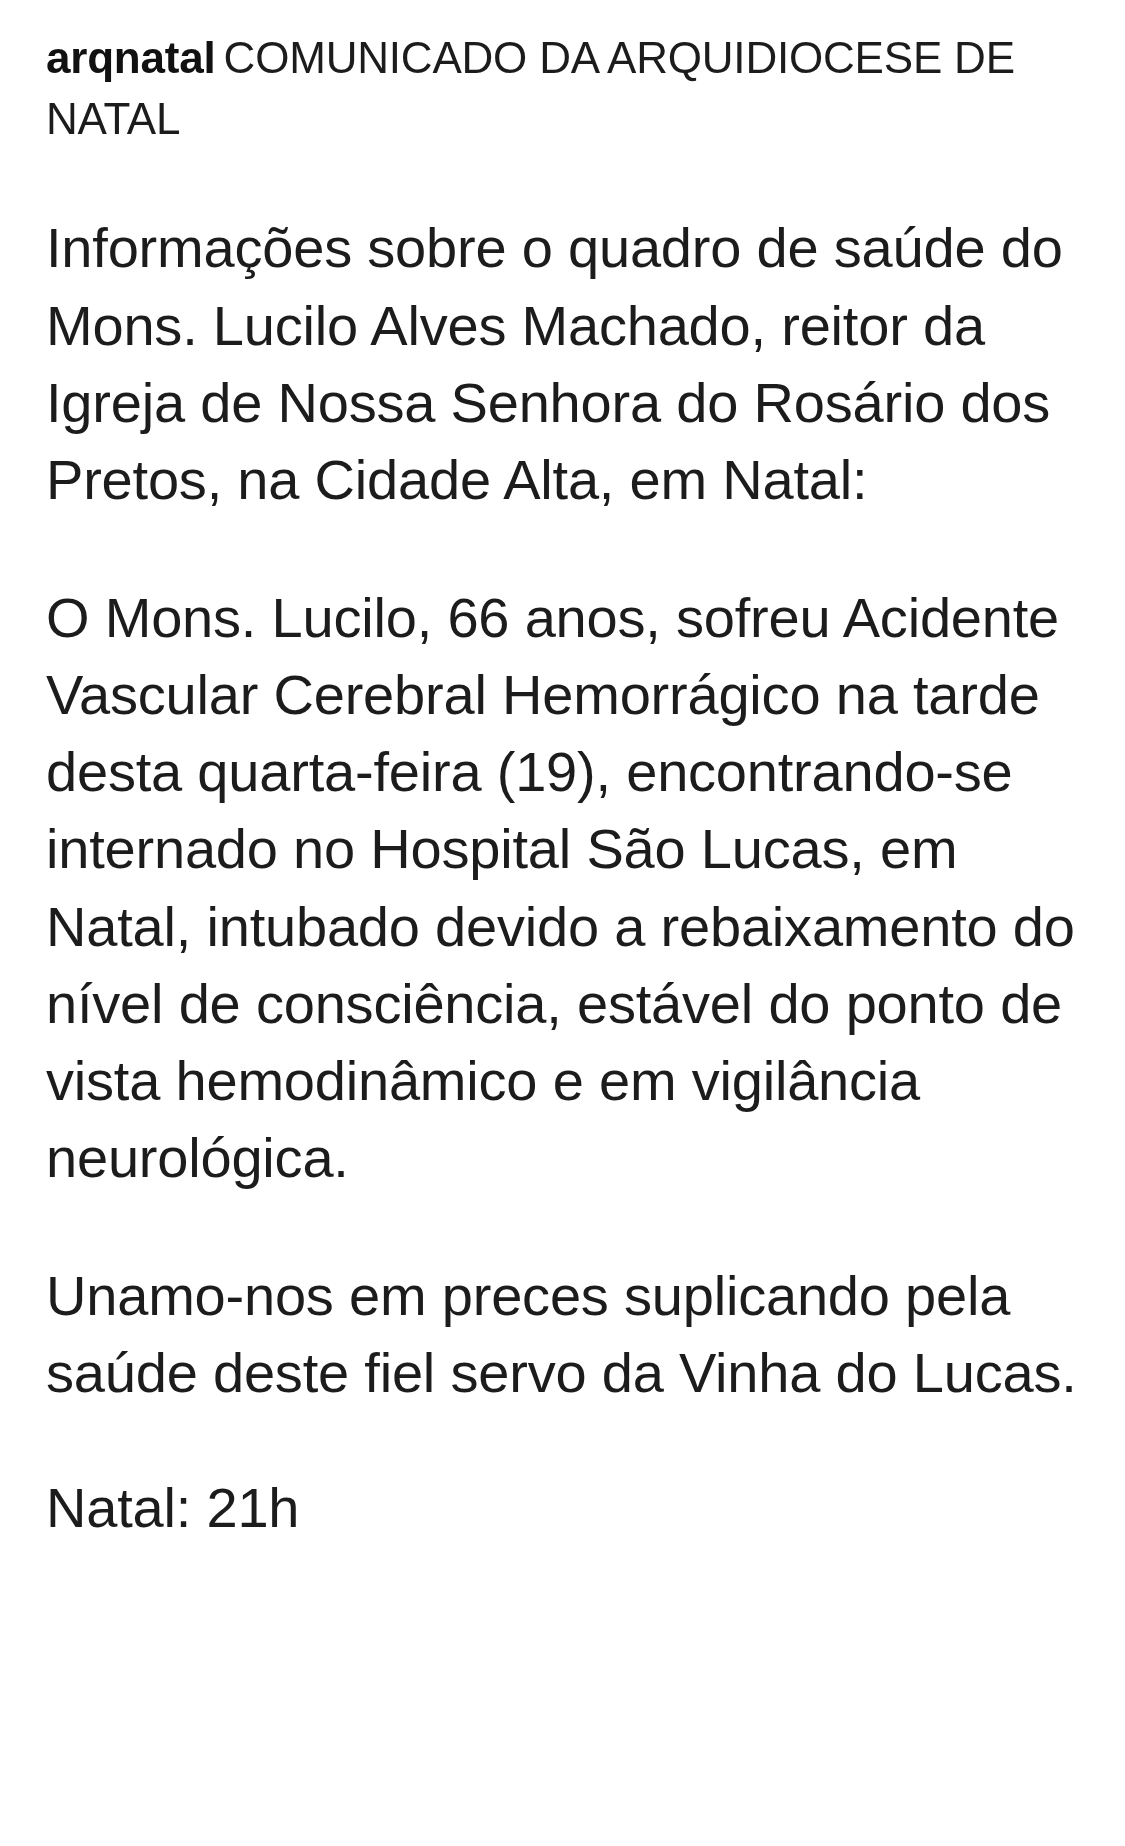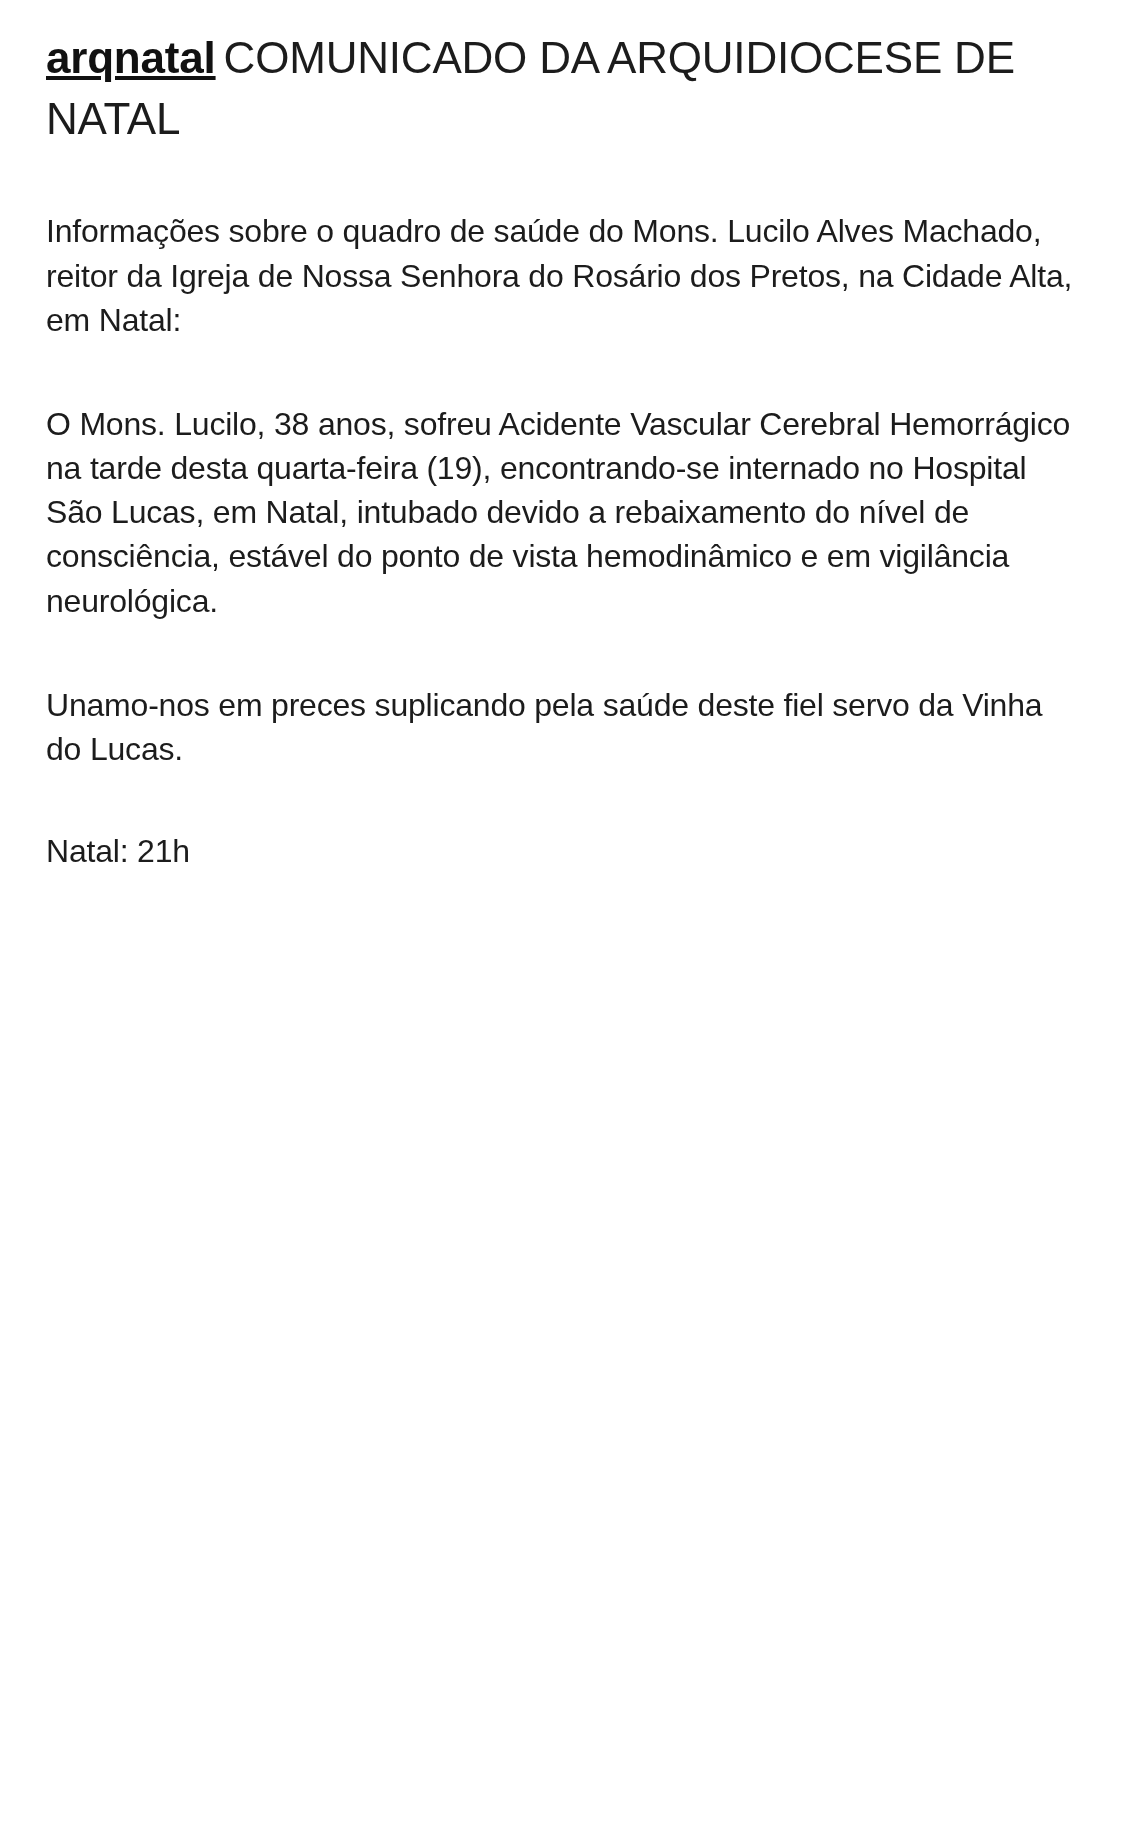--- a/index.html
+++ b/index.html
@@ -25,25 +25,24 @@
     font-size: 44px;
     line-height: 1.38;
     letter-spacing: -0.2px;
     color: #1c1c1c;
     white-space: normal;
   }
   .username {
     font-weight: 700;
     color: #111111;
     margin-right: 8px;
-    text-decoration: underline;
   }
   .para {
     margin: 0;
-    font-size: 32px;
+    font-size: 56px;
     line-height: 1.38;
     letter-spacing: -0.2px;
   }
   .spacer {
     height: 60px;
   }
   .spacer-small {
     height: 58px;
   }
 </style>
@@ -55,21 +54,21 @@
   <div class="caption">
     <span class="username">arqnatal</span><span>COMUNICADO DA ARQUIDIOCESE DE NATAL</span>
   </div>
 
   <div class="spacer"></div>
 
   <p class="para">Informações sobre o quadro de saúde do Mons. Lucilo Alves Machado, reitor da Igreja de Nossa Senhora do Rosário dos Pretos, na Cidade Alta, em Natal:</p>
 
   <div class="spacer"></div>
 
-  <p class="para">O Mons. Lucilo, 38 anos, sofreu Acidente Vascular Cerebral Hemorrágico na tarde desta quarta-feira (19), encontrando-se internado no Hospital São Lucas, em Natal, intubado devido a rebaixamento do nível de consciência, estável do ponto de vista hemodinâmico e em vigilância neurológica.</p>
+  <p class="para">O Mons. Lucilo, 66 anos, sofreu Acidente Vascular Cerebral Hemorrágico na tarde desta quarta-feira (19), encontrando-se internado no Hospital São Lucas, em Natal, intubado devido a rebaixamento do nível de consciência, estável do ponto de vista hemodinâmico e em vigilância neurológica.</p>
 
   <div class="spacer"></div>
 
   <p class="para">Unamo-nos em preces suplicando pela saúde deste fiel servo da Vinha do Lucas.</p>
 
   <div class="spacer-small"></div>
 
   <p class="para">Natal: 21h</p>
 
 </div>

